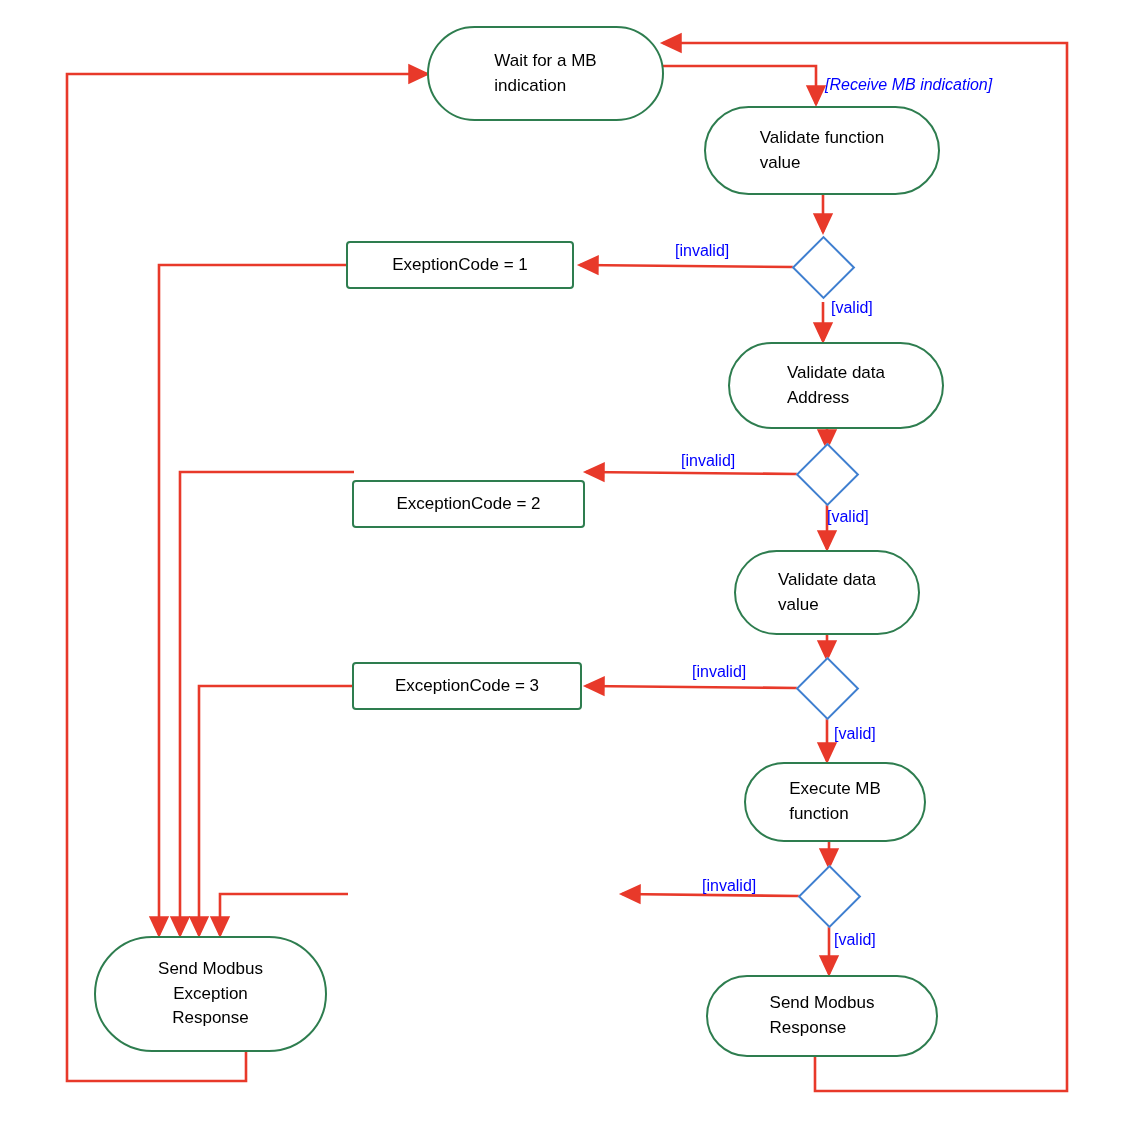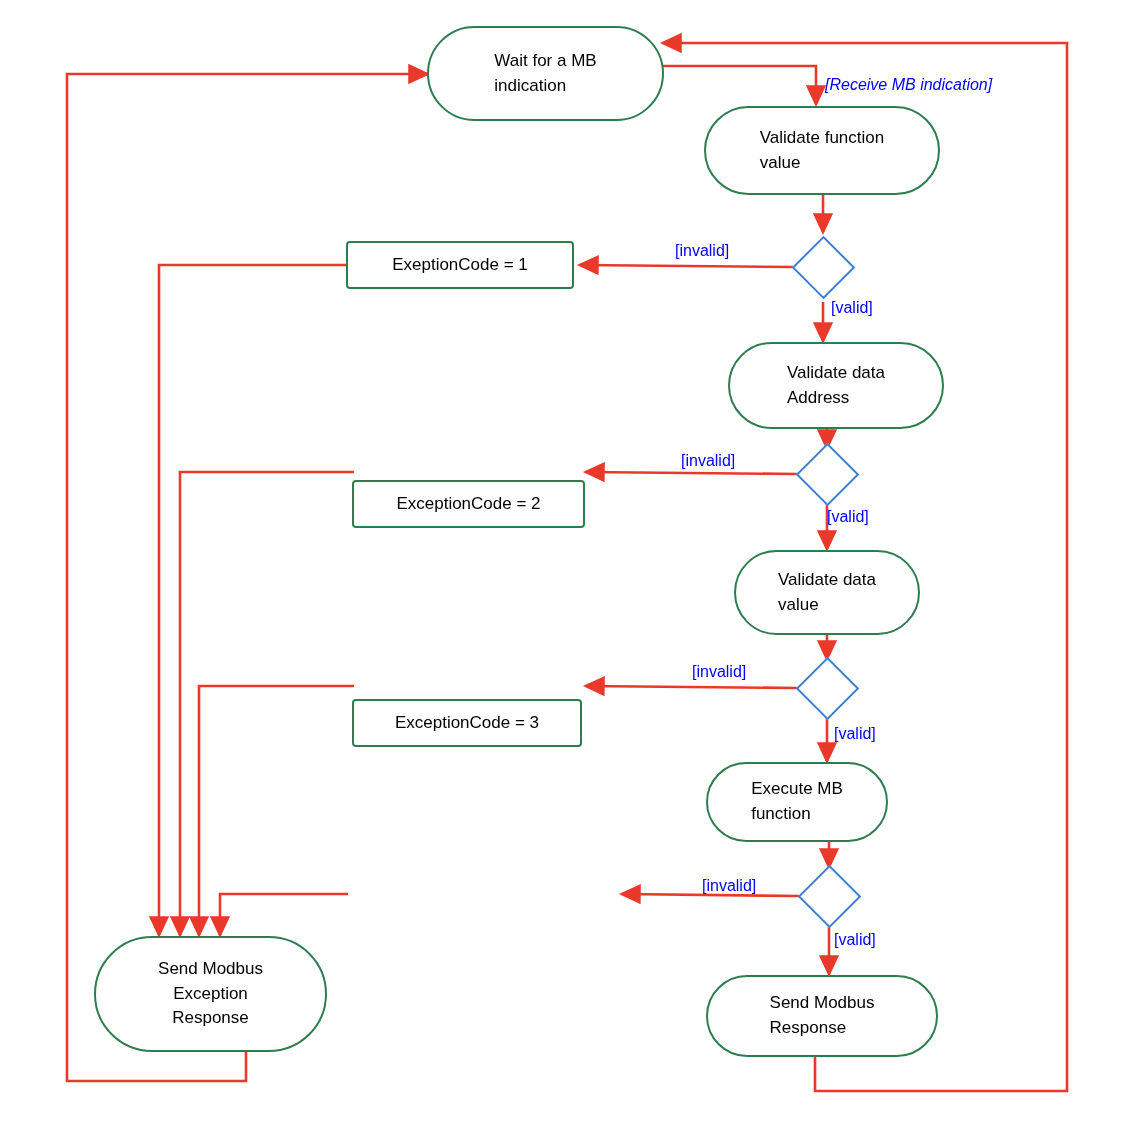--- a/index.html
+++ b/index.html
@@ -138,21 +138,21 @@
   <div class="node stadium" style="left:728px; top:342px; width:216px; height:87px;">
     <span class="node-label">Validate data
 Address</span>
   </div>
 
   <div class="node stadium" style="left:734px; top:550px; width:186px; height:85px;">
     <span class="node-label">Validate data
 value</span>
   </div>
 
-  <div class="node stadium" style="left:706px; top:762px; width:182px; height:80px;">
+  <div class="node stadium" style="left:744px; top:762px; width:182px; height:80px;">
     <span class="node-label">Execute MB
 function</span>
   </div>
 
   <div class="node stadium" style="left:706px; top:975px; width:232px; height:82px;">
     <span class="node-label">Send Modbus
 Response</span>
   </div>
 
   <div class="node stadium center-label" style="left:94px; top:936px; width:233px; height:116px;">
@@ -162,21 +162,21 @@
   </div>
 
   <div class="node rect center-label" style="left:346px; top:241px; width:228px; height:48px;">
     <span class="node-label">ExeptionCode = 1</span>
   </div>
 
   <div class="node rect center-label" style="left:352px; top:448px; width:233px; height:48px;margin-top:32px;">
     <span class="node-label">ExceptionCode = 2</span>
   </div>
 
-  <div class="node rect center-label" style="left:352px; top:662px; width:230px; height:48px;margin-top:37px;">
+  <div class="node rect center-label" style="left:352px; top:662px; width:230px; height:48px;">
     <span class="node-label">ExceptionCode = 3</span>
   </div>
 
 
   <div class="diamond" style="left:801px; top:245px; width:45px; height:45px;"></div>
 
   <div class="diamond" style="left:805px; top:452px; width:45px; height:45px;"></div>
 
   <div class="diamond" style="left:805px; top:666px; width:45px; height:45px;"></div>
 

